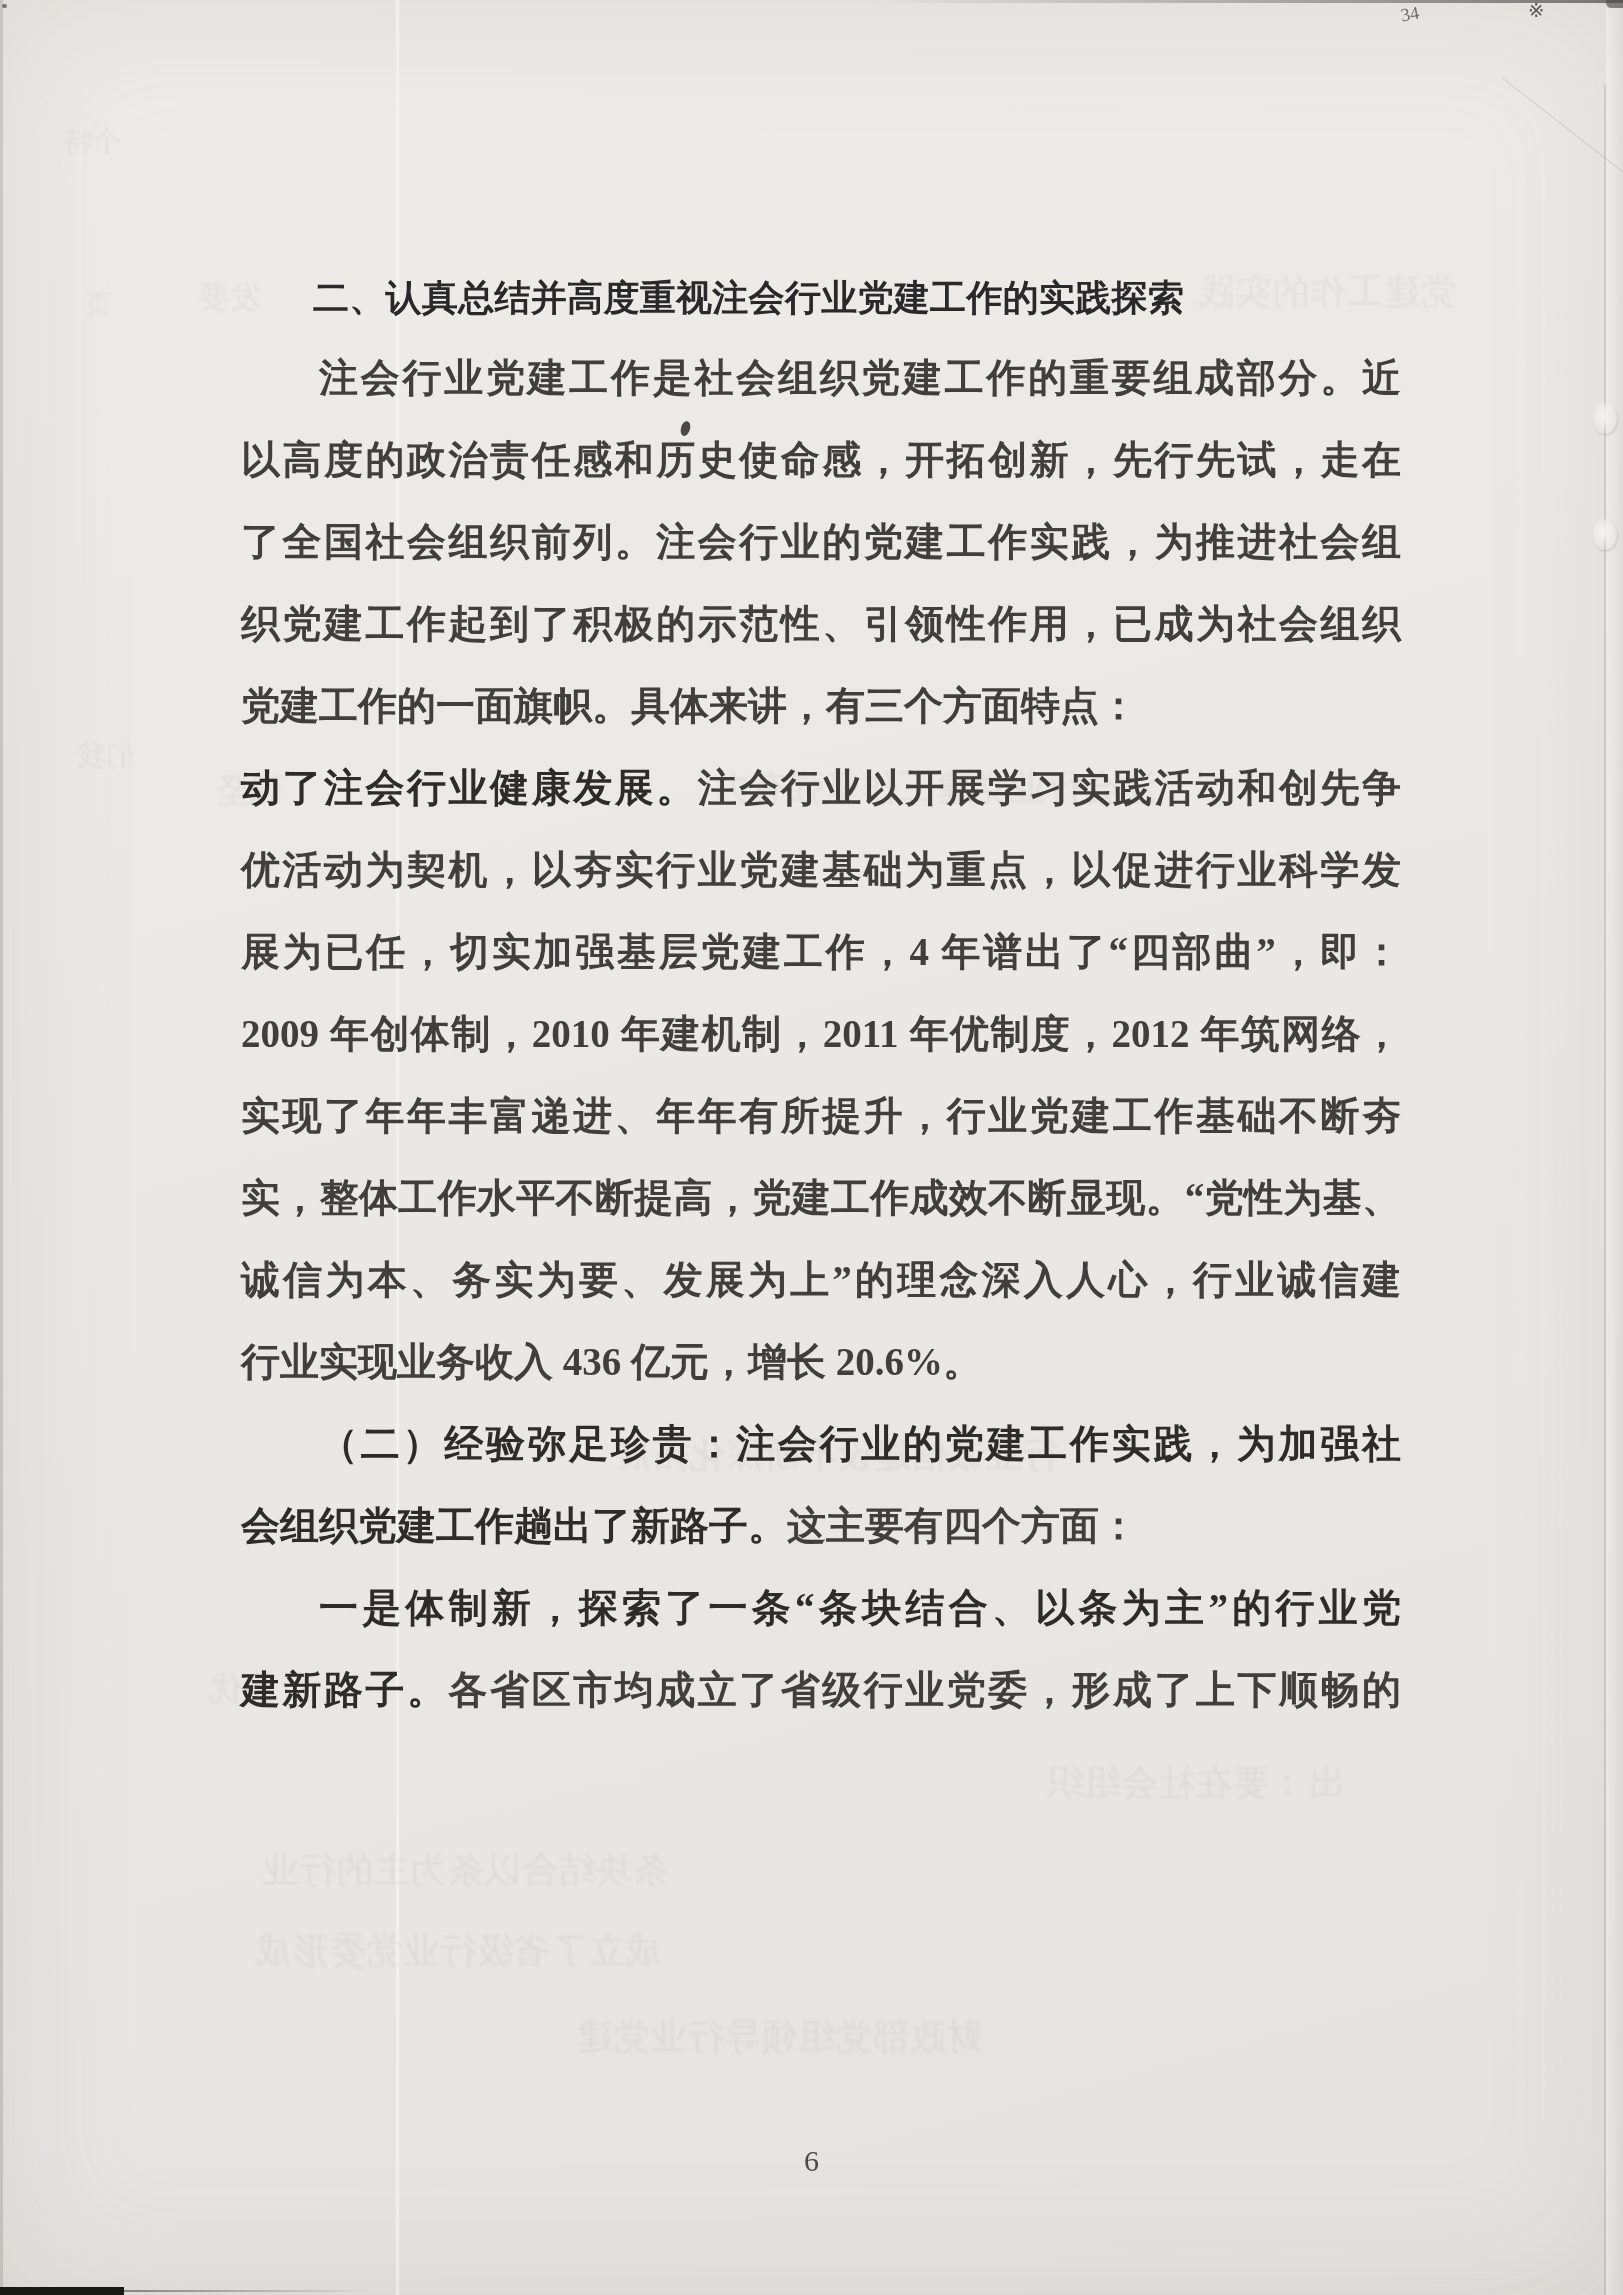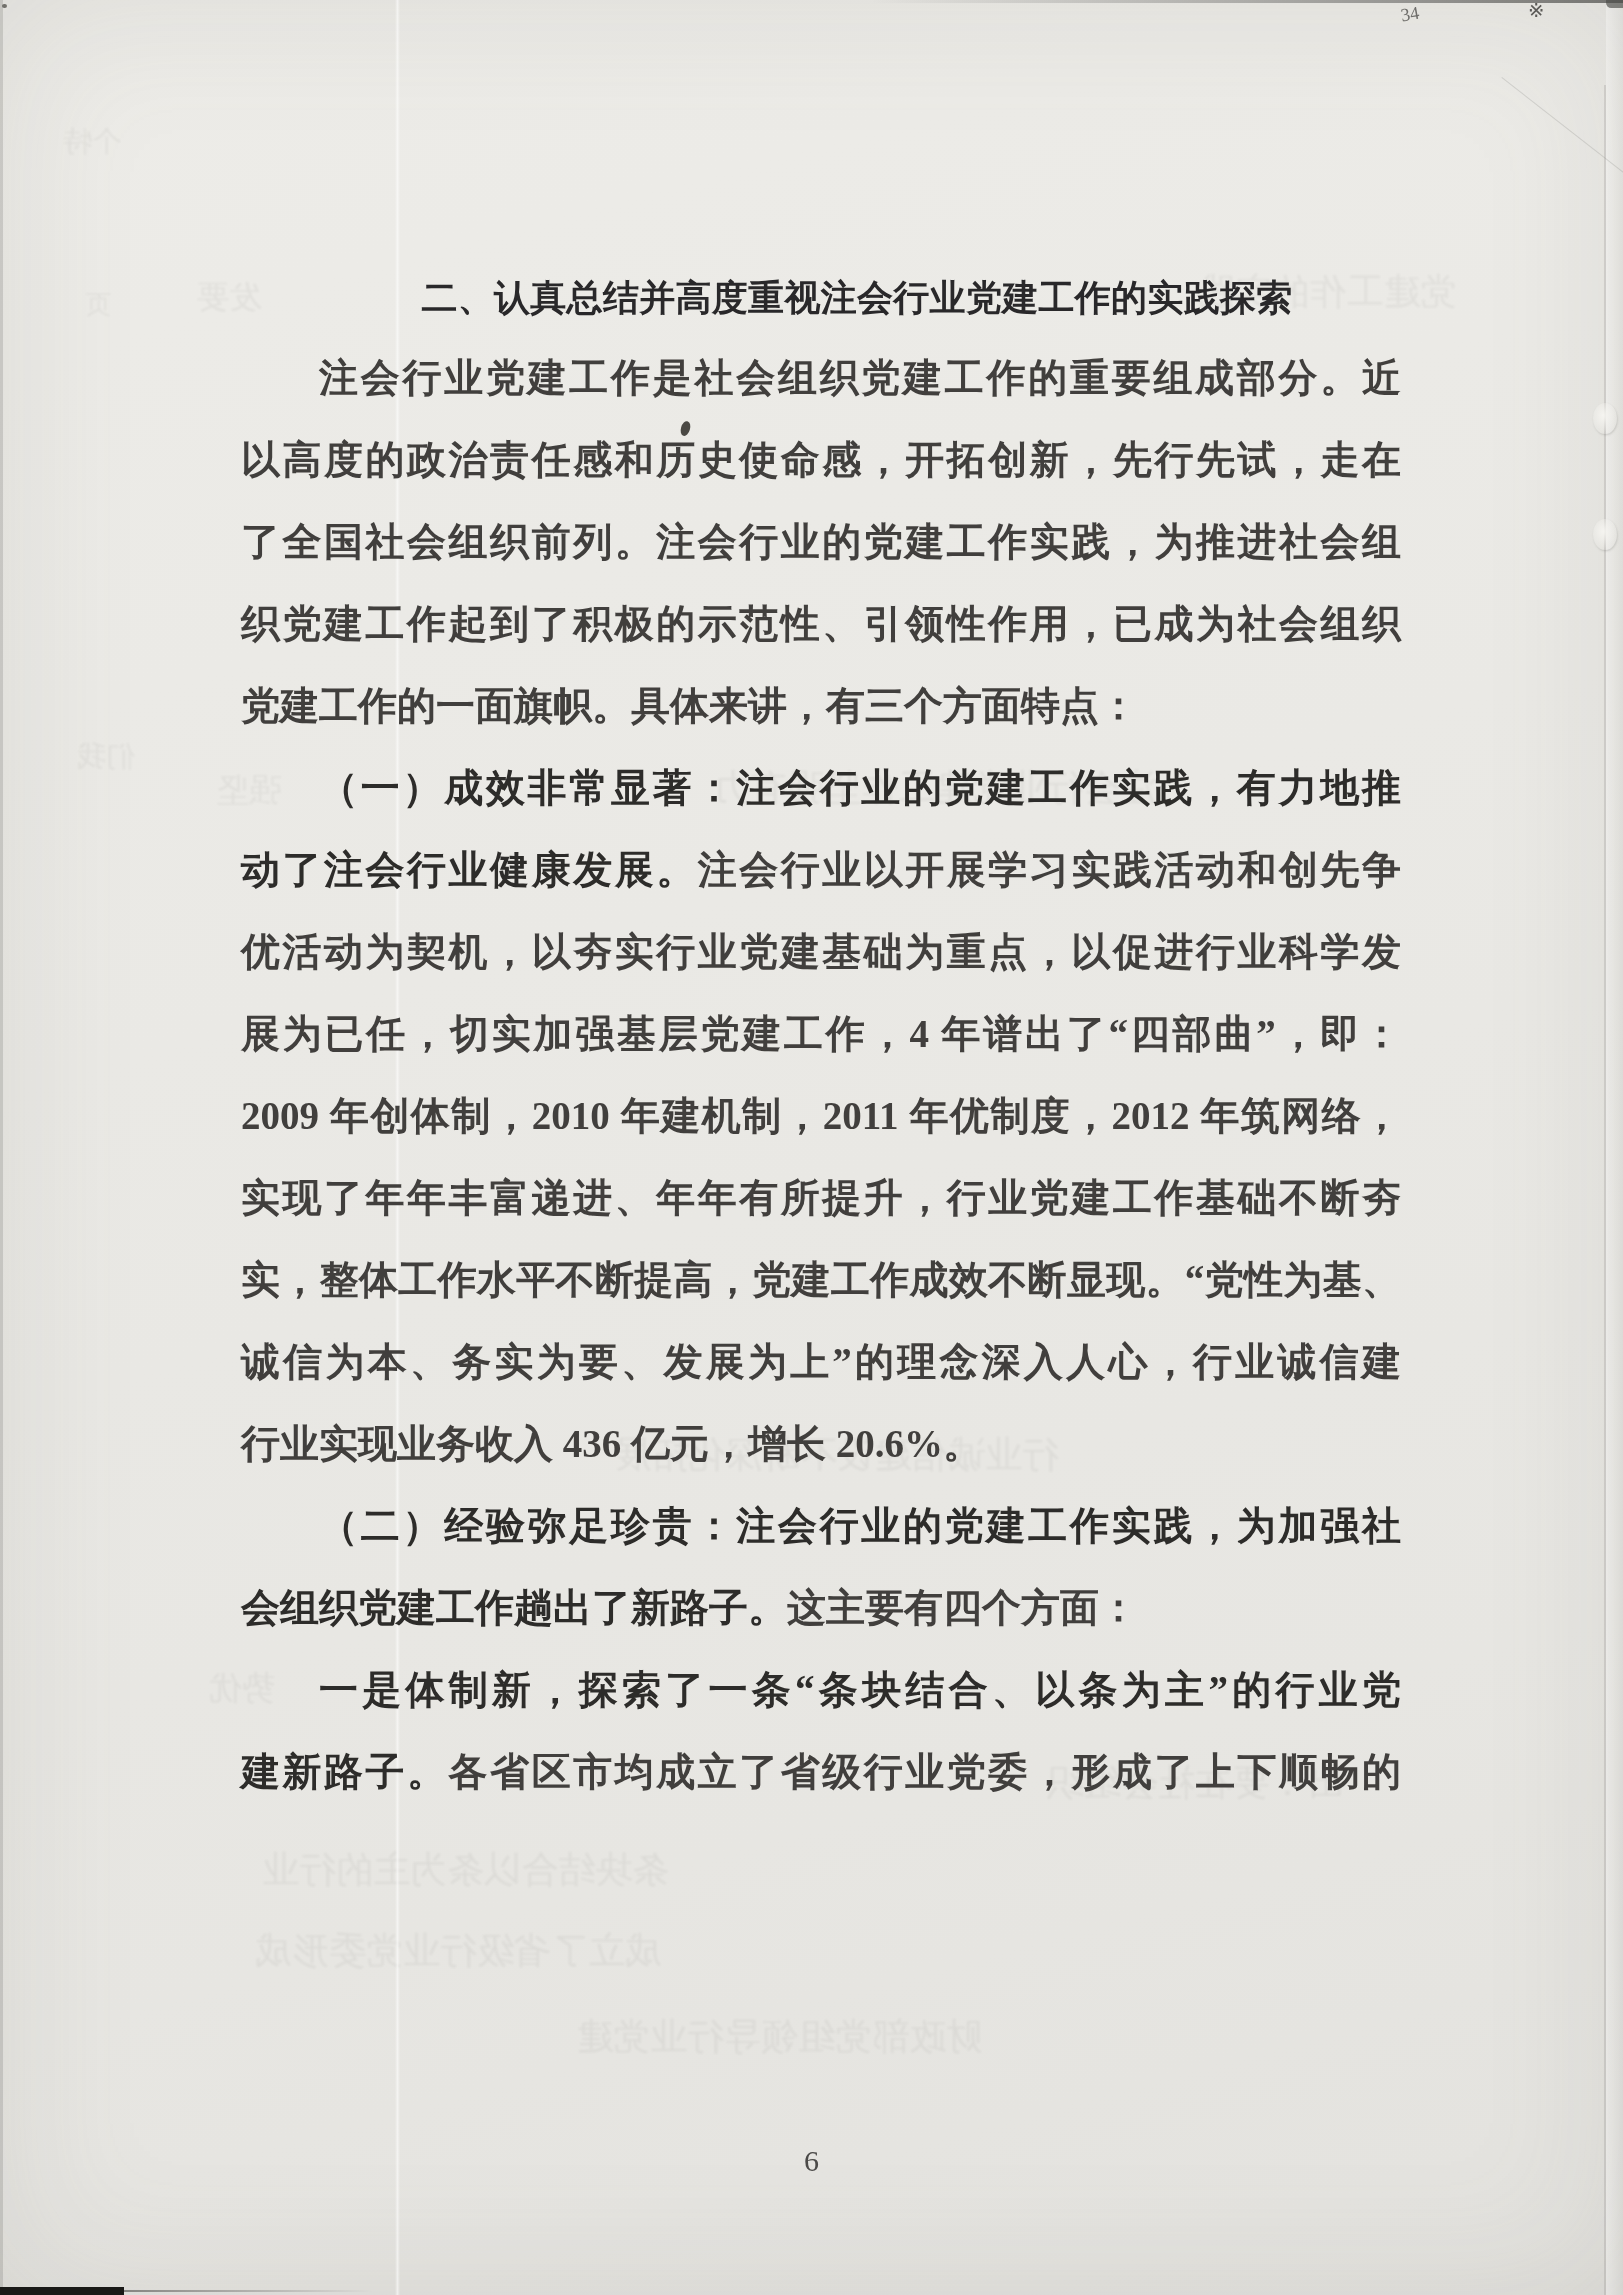--- a/index.html
+++ b/index.html
@@ -7,21 +7,21 @@
     position:relative;width:1623px;height:2295px;overflow:hidden;
     background:linear-gradient(165deg,#edece8 0%,#eae9e5 40%,#e7e6e2 75%,#e3e2de 100%);
     box-shadow:inset 0 0 144px rgba(116,114,108,0.14);
     font-family:"Liberation Serif","DejaVu Serif",serif;
   }
   
   .heading{
     position:absolute;left:241px;top:274px;width:1160px;margin:0;
     font-family:"Liberation Sans","DejaVu Sans",sans-serif;
     font-weight:700;font-size:36px;line-height:47px;color:#29282a;
-    text-indent:2em;letter-spacing:0.3px;white-space:nowrap;text-align:center;
+    text-indent:2em;letter-spacing:0.3px;white-space:nowrap;
   }
   #lines{
     position:absolute;left:241px;top:337px;width:1160px;
     font-size:39px;line-height:82px;color:#413f3d;
   }
   .line{text-align:justify;height:82px;}
   .line.fill{text-align-last:justify;}
   .line.indent{text-indent:2em;}
   .seg{font-weight:700;}
   .seg.bold{font-weight:700;color:#2d2c2a;}
@@ -102,21 +102,20 @@
   <div class="artifact" id="mark-ref">※</div>
 
   <h1 class="heading">二、认真总结并高度重视注会行业党建工作的实践探索</h1>
 
   <div id="lines">
       <div class="line fill indent"><span class="seg">注会行业党建工作是社会组织党建工作的重要组成部分。近</span></div>
       <div class="line fill"><span class="seg">以高度的政治责任感和历史使命感，开拓创新，先行先试，走在</span></div>
       <div class="line fill"><span class="seg">了全国社会组织前列。注会行业的党建工作实践，为推进社会组</span></div>
       <div class="line fill"><span class="seg">织党建工作起到了积极的示范性、引领性作用，已成为社会组织</span></div>
       <div class="line"><span class="seg">党建工作的一面旗帜。具体来讲，有三个方面特点：</span></div>
-      <div class="line fill indent"><span class="seg bold">（一）成效非常显著：注会行业的党建工作实践，有力地推</span></div>
       <div class="line fill"><span class="seg bold">动了注会行业健康发展。</span><span class="seg">注会行业以开展学习实践活动和创先争</span></div>
       <div class="line fill"><span class="seg">优活动为契机，以夯实行业党建基础为重点，以促进行业科学发</span></div>
       <div class="line fill"><span class="seg">展为已任，切实加强基层党建工作，4 年谱出了“四部曲”，即：</span></div>
       <div class="line fill"><span class="seg">2009 年创体制，2010 年建机制，2011 年优制度，2012 年筑网络，</span></div>
       <div class="line fill"><span class="seg">实现了年年丰富递进、年年有所提升，行业党建工作基础不断夯</span></div>
       <div class="line fill"><span class="seg">实，整体工作水平不断提高，党建工作成效不断显现。“党性为基、</span></div>
       <div class="line fill"><span class="seg">诚信为本、务实为要、发展为上”的理念深入人心，行业诚信建</span></div>
       <div class="line"><span class="seg">行业实现业务收入 436 亿元，增长 20.6%。</span></div>
       <div class="line fill indent"><span class="seg bold">（二）经验弥足珍贵：注会行业的党建工作实践，为加强社</span></div>
       <div class="line"><span class="seg bold">会组织党建工作趟出了新路子。</span><span class="seg">这主要有四个方面：</span></div>

